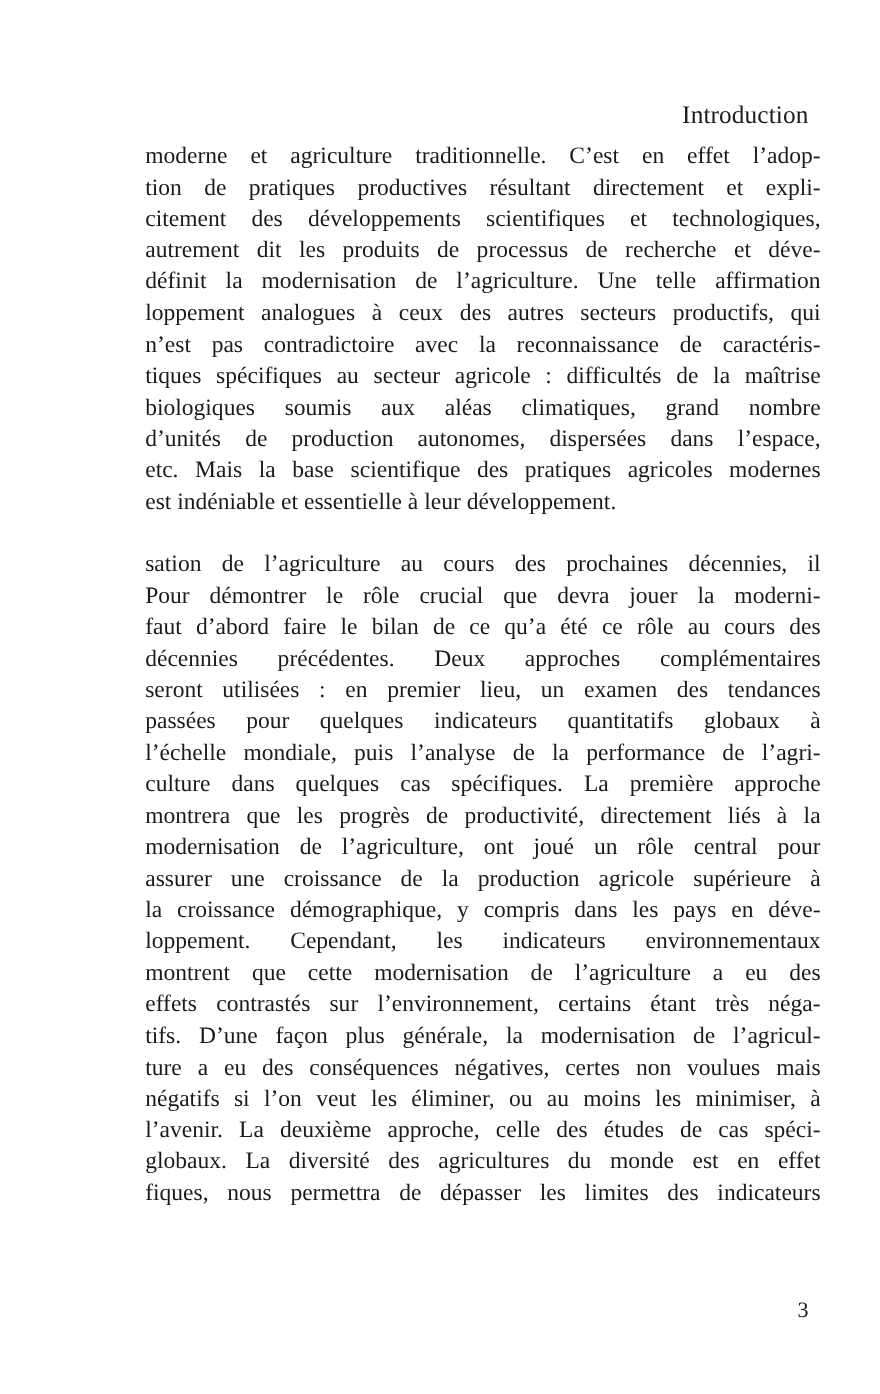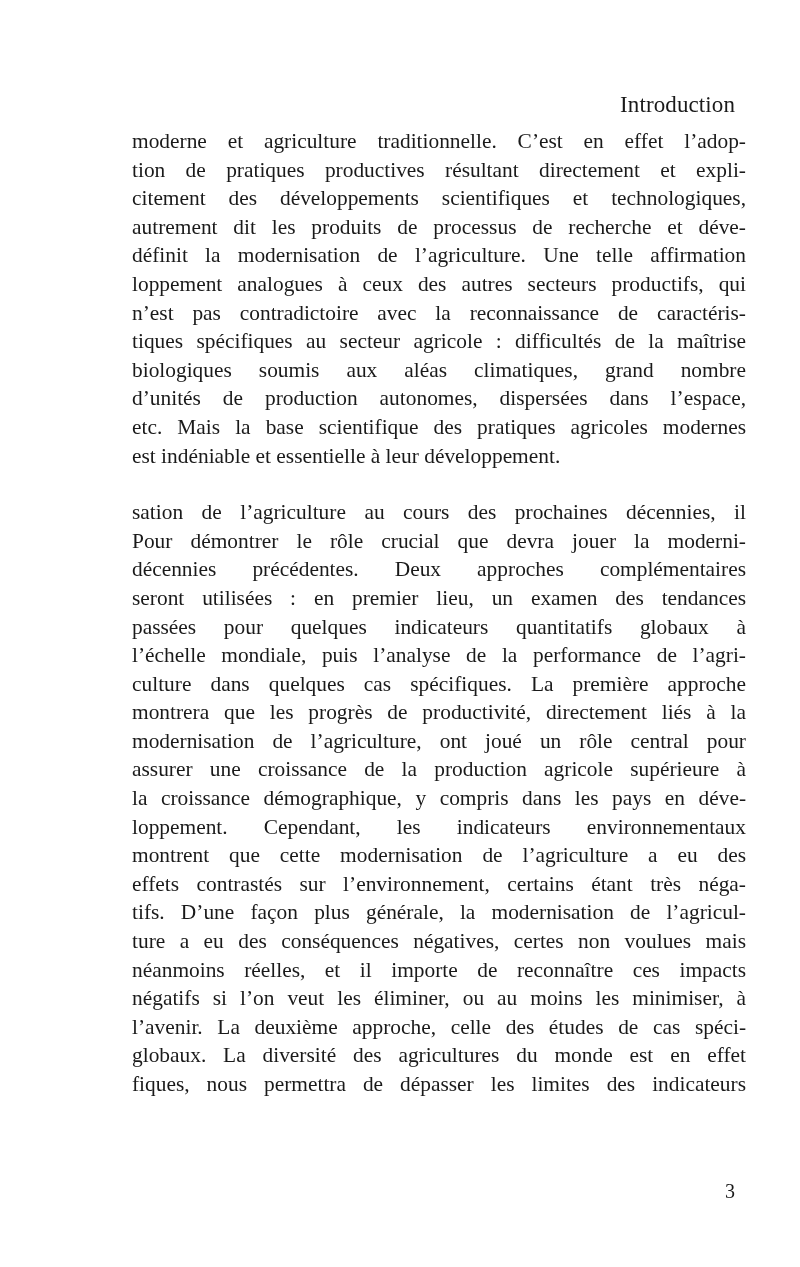--- a/index.html
+++ b/index.html
@@ -69,35 +69,35 @@
     <span class="line">tiques spécifiques au secteur agricole : difficultés de la maîtrise</span>
     <span class="line">biologiques soumis aux aléas climatiques, grand nombre</span>
     <span class="line">d’unités de production autonomes, dispersées dans l’espace,</span>
     <span class="line">etc. Mais la base scientifique des pratiques agricoles modernes</span>
     <span class="line last">est indéniable et essentielle à leur développement.</span>
   </div>
   <div class="para-gap"></div>
   <div>
     <span class="line">sation de l’agriculture au cours des prochaines décennies, il</span>
     <span class="line">Pour démontrer le rôle crucial que devra jouer la moderni-</span>
+    <span class="line">faut d’abord faire le bilan de ce qu’a été ce rôle au cours des</span>
     <span class="line">décennies précédentes. Deux approches complémentaires</span>
     <span class="line">seront utilisées : en premier lieu, un examen des tendances</span>
     <span class="line">passées pour quelques indicateurs quantitatifs globaux à</span>
     <span class="line">l’échelle mondiale, puis l’analyse de la performance de l’agri-</span>
     <span class="line">culture dans quelques cas spécifiques. La première approche</span>
     <span class="line">montrera que les progrès de productivité, directement liés à la</span>
     <span class="line">modernisation de l’agriculture, ont joué un rôle central pour</span>
     <span class="line">assurer une croissance de la production agricole supérieure à</span>
     <span class="line">la croissance démographique, y compris dans les pays en déve-</span>
     <span class="line">loppement. Cependant, les indicateurs environnementaux</span>
     <span class="line">montrent que cette modernisation de l’agriculture a eu des</span>
     <span class="line">effets contrastés sur l’environnement, certains étant très néga-</span>
     <span class="line">tifs. D’une façon plus générale, la modernisation de l’agricul-</span>
     <span class="line">ture a eu des conséquences négatives, certes non voulues mais</span>
-    <span class="line">néanmoins réelles, et il importe de reconnaître ces impacts</span>
     <span class="line">négatifs si l’on veut les éliminer, ou au moins les minimiser, à</span>
     <span class="line">l’avenir. La deuxième approche, celle des études de cas spéci-</span>
     <span class="line">globaux. La diversité des agricultures du monde est en effet</span>
     <span class="line">fiques, nous permettra de dépasser les limites des indicateurs</span>
   </div>
 </div>
 
 <div class="page-number">3</div>
 
 </body></html>

